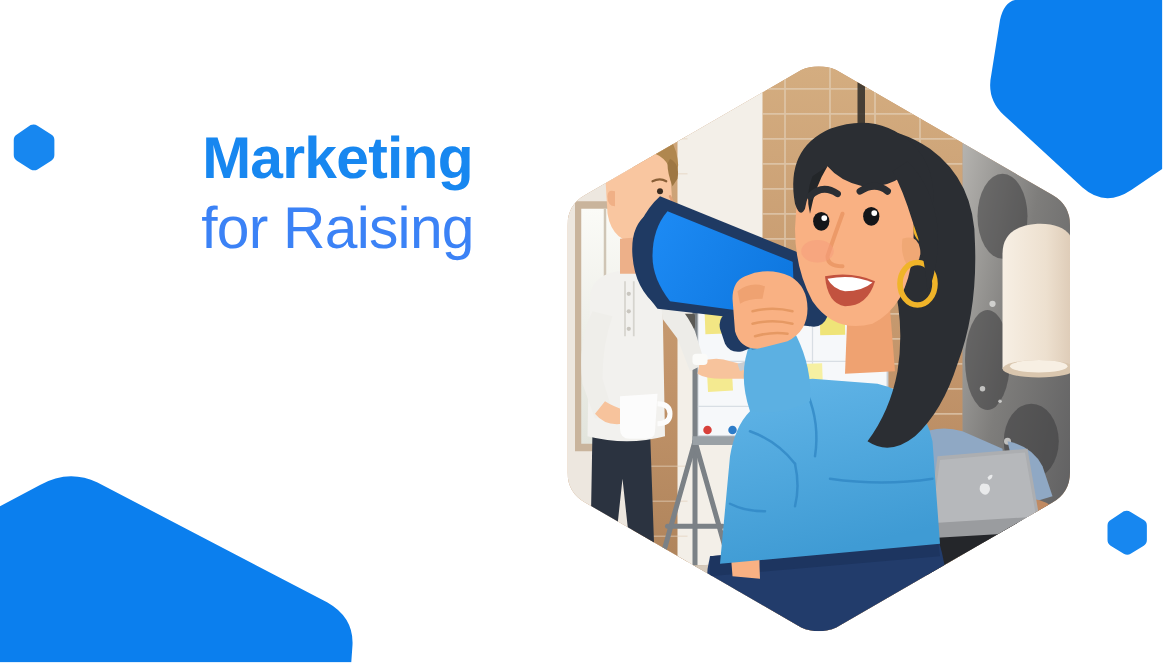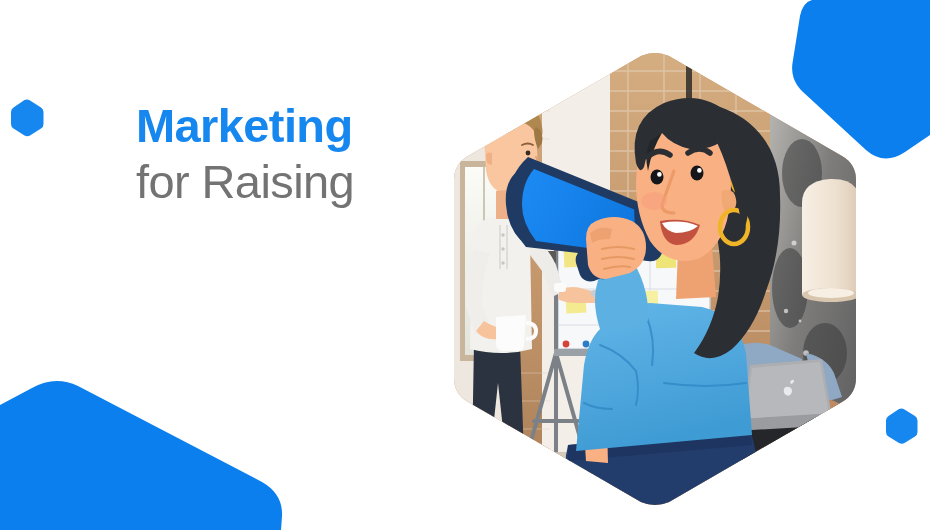--- a/index.html
+++ b/index.html
@@ -18,32 +18,33 @@
     overflow:hidden;
   }
 
   
   .deco-layer { position:absolute; inset:0; pointer-events:none; }
   .deco-layer svg { display:block; width:930px; height:530px; }
 
   
   #headline {
     position:absolute;
-    left:136px; top:98px;
+    left:120px; top:98px;
     width:300px;
+    text-align:center;
   }
   .hl-line {
     display:block;
     font-size:47px;
     line-height:56px;
     letter-spacing:-0.6px;
     white-space:nowrap;
   }
   .hl-strong { font-weight:700; color:#1787F0; }
-  .hl-light  { font-weight:400; color:#737373; }
+  .hl-light  { font-weight:400; color:#3b82f6; }
 
   
   #hero {
     position:absolute;
     left:450px; top:53px;
     width:410px; height:452px;
   }
   #hero svg { display:block; width:410px; height:452px; }
 
   .sr { position:absolute; width:1px; height:1px; overflow:hidden; clip:rect(0,0,0,0); }

